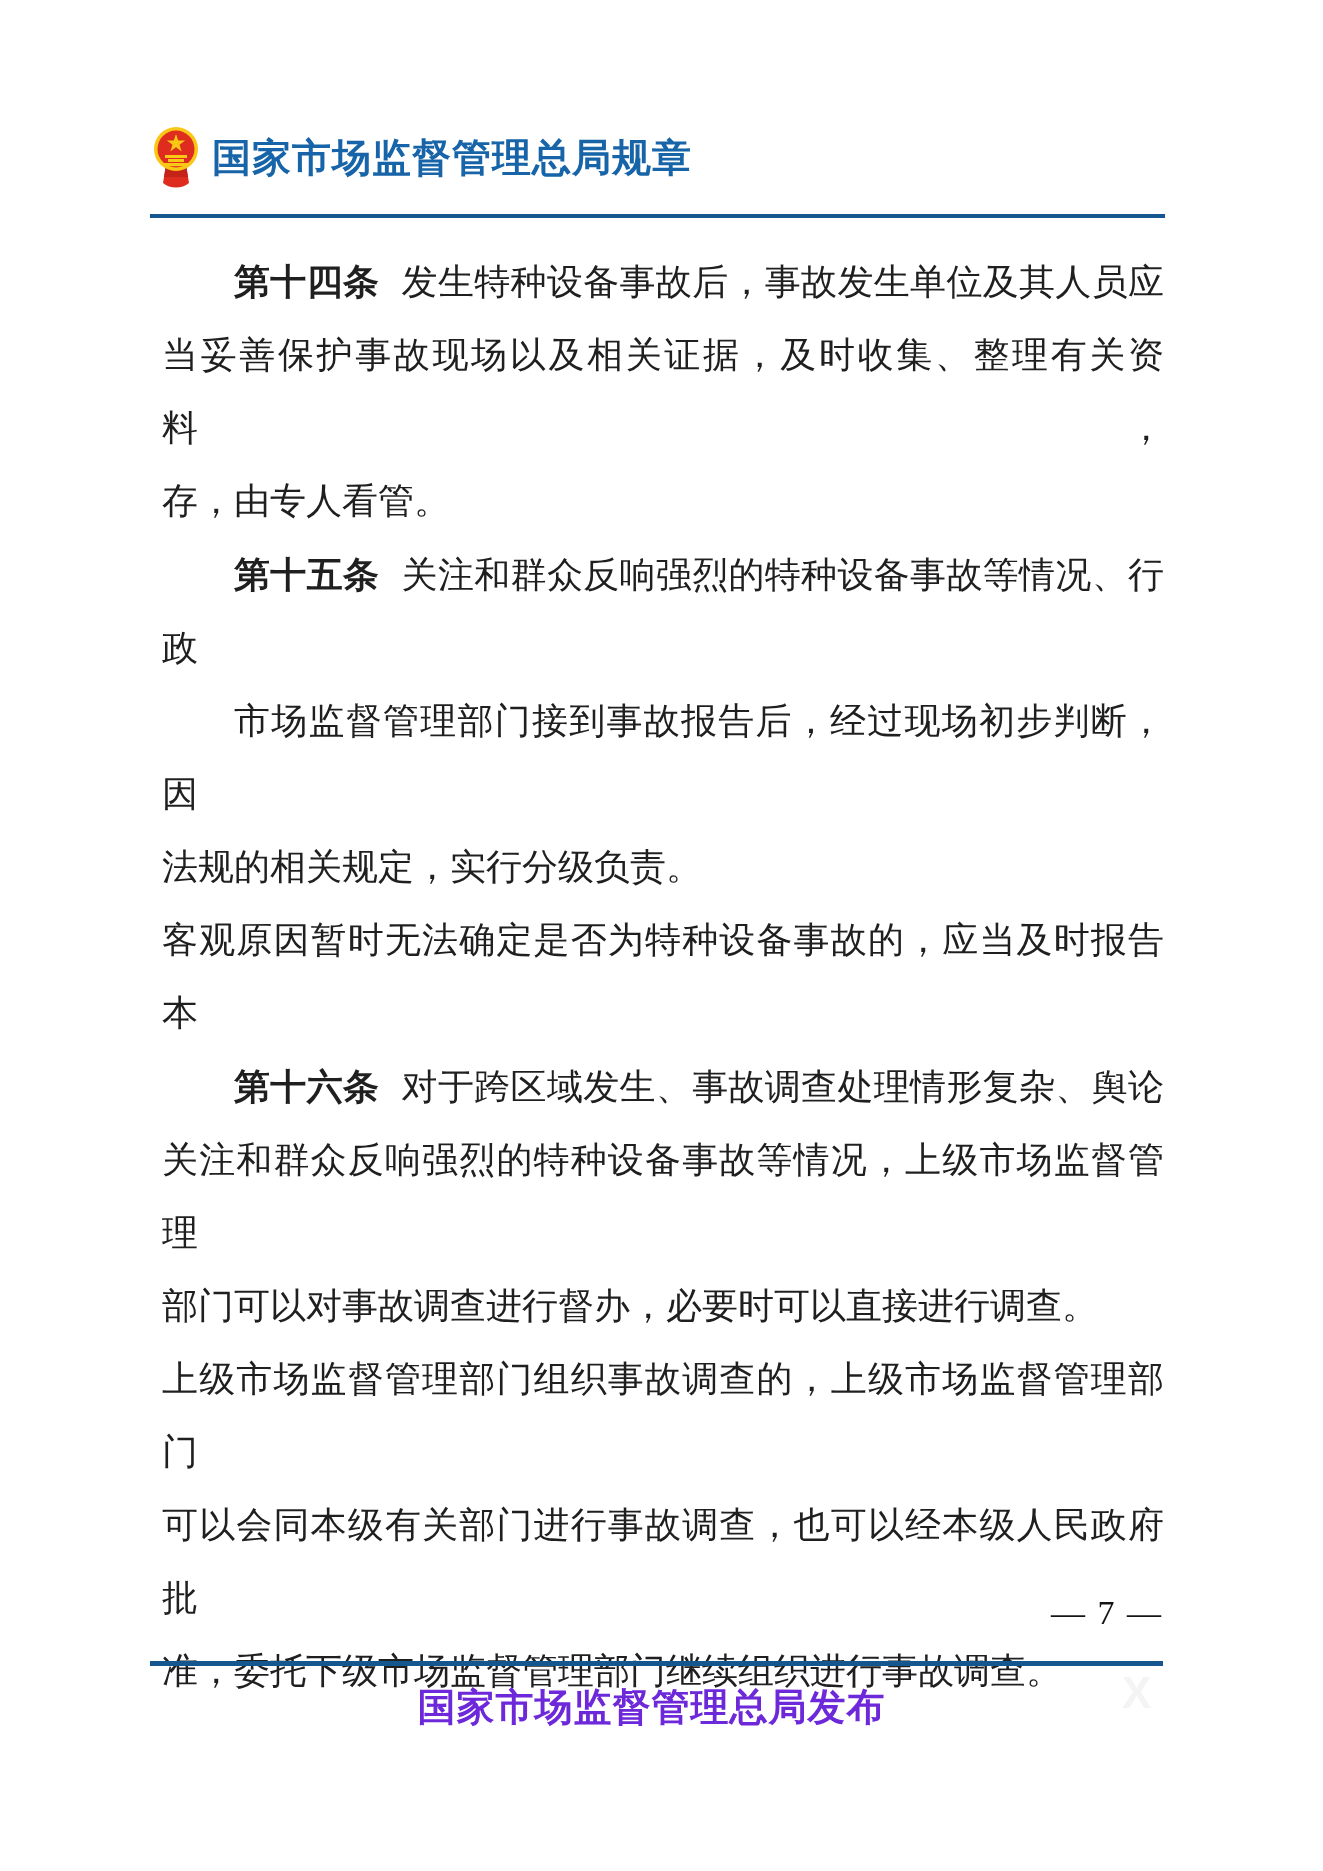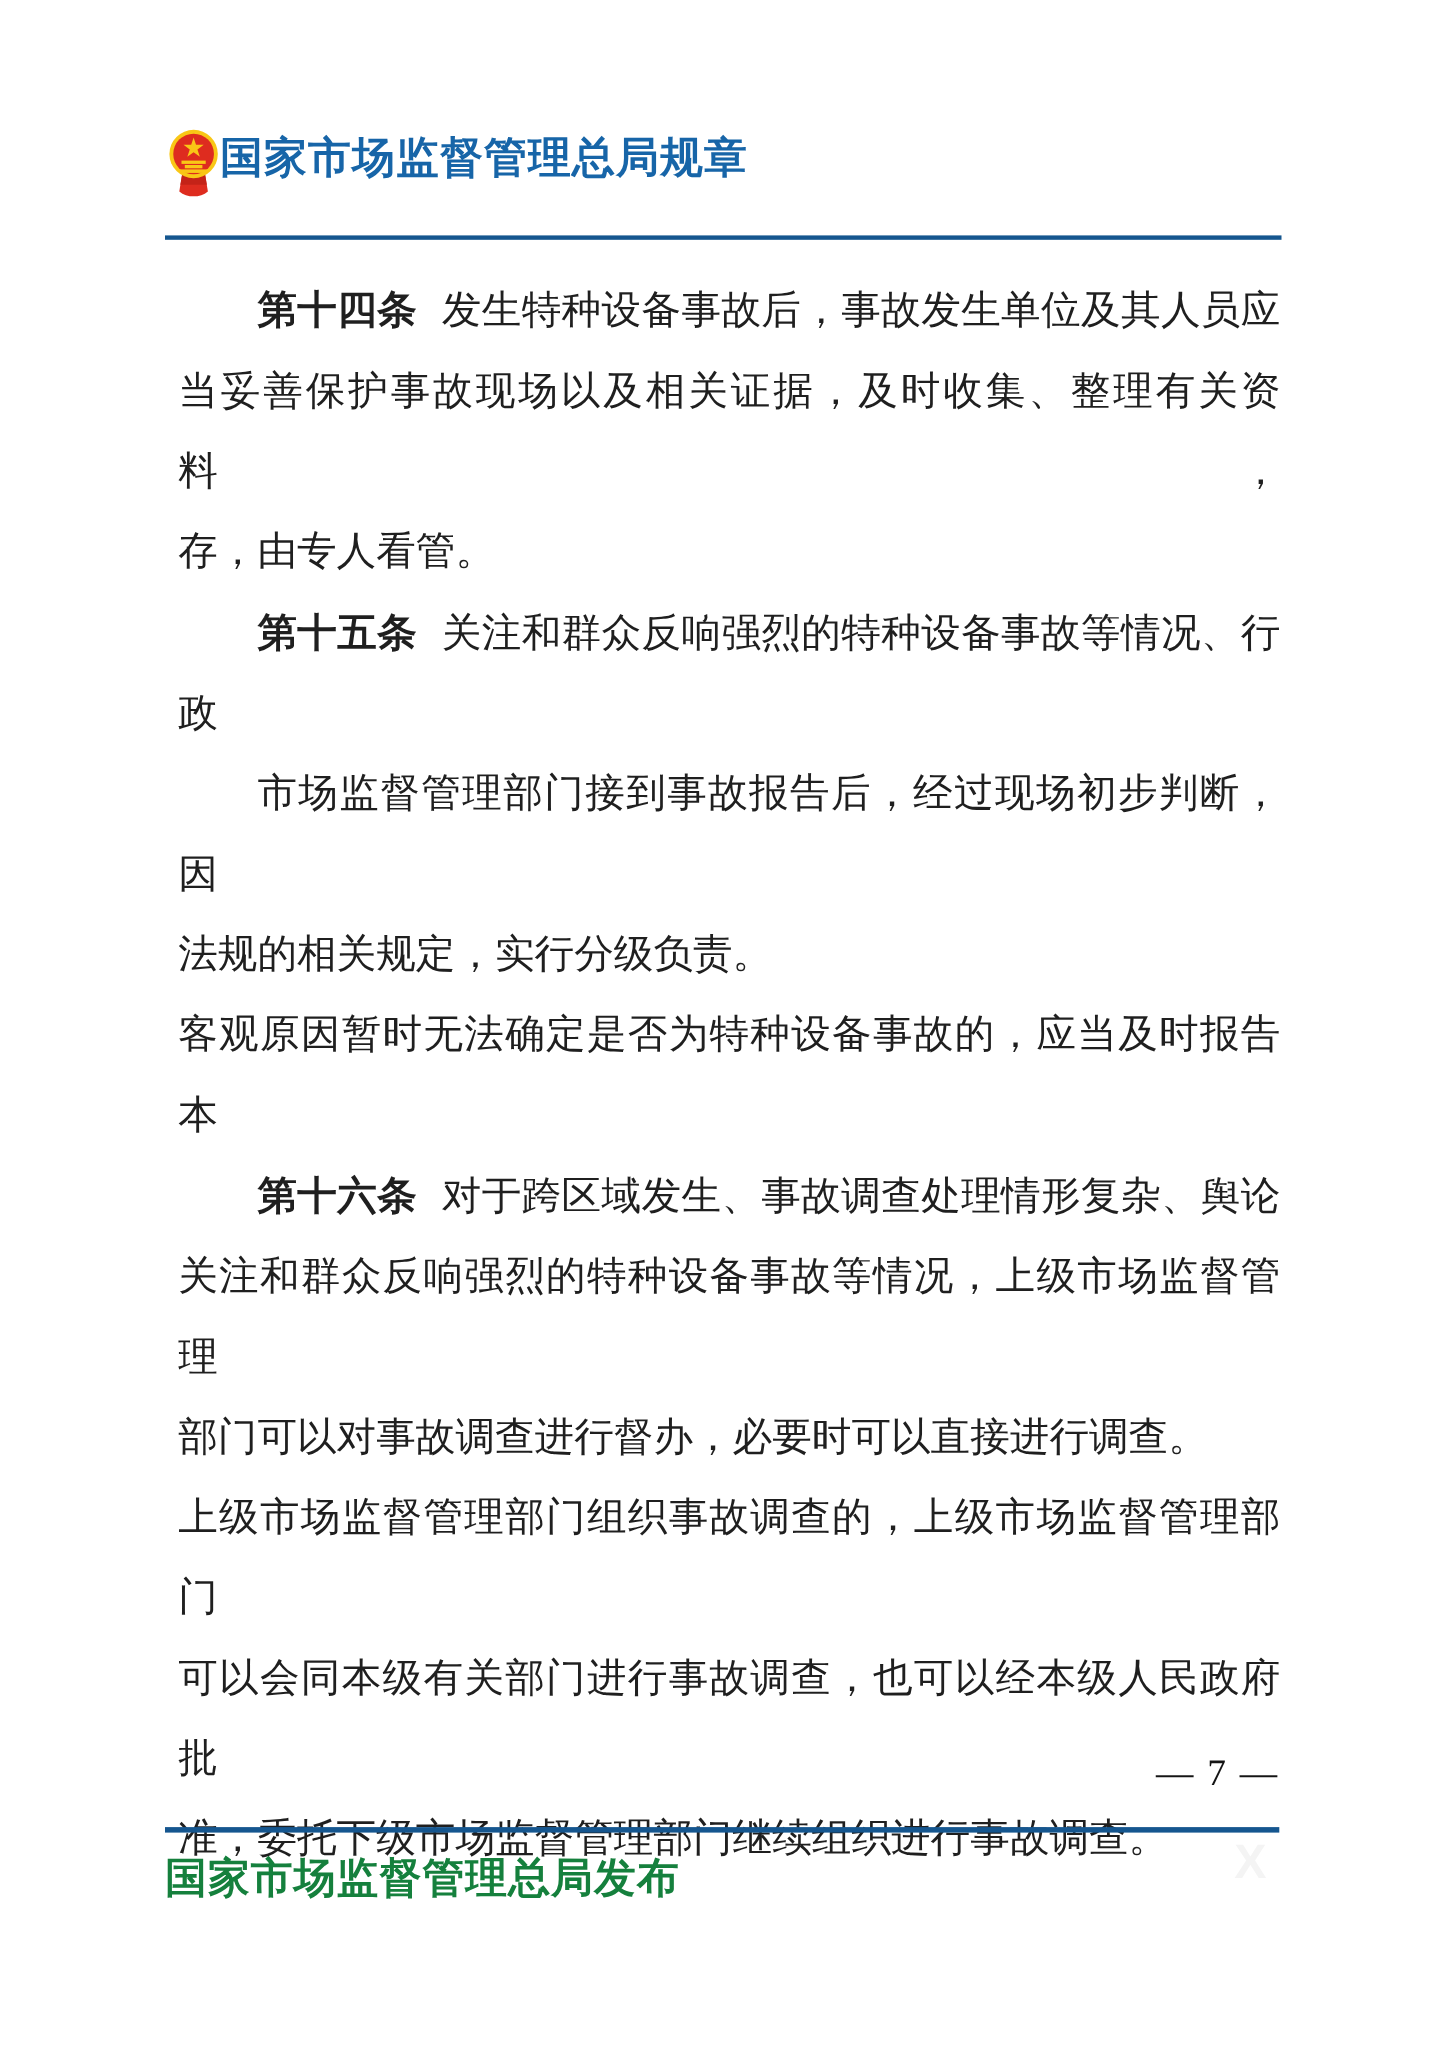--- a/index.html
+++ b/index.html
@@ -7,21 +7,21 @@
     position:relative;
     width:1323px;height:1871px;
     background:#ffffff;
     overflow:hidden;
     font-family:"Liberation Serif","DejaVu Serif",serif;
     color:#1f1f1f;
   }
   
   .header{
     position:absolute;left:152px;top:116px;height:84px;
-    display:flex;align-items:flex-start;gap:0;
+    display:flex;align-items:center;gap:12px;
   }
   .emblem{width:48px;height:66px;flex:0 0 auto;display:block;}
   .header-title{
     font-size:39px;font-weight:700;letter-spacing:1px;
     color:#1765A8;
     font-family:"Liberation Serif","DejaVu Serif",serif;
     white-space:nowrap;
   }
   .header-rule{
     position:absolute;left:150px;top:214px;width:1015px;height:4px;
@@ -53,22 +53,22 @@
     position:absolute;left:150px;top:1661px;width:1013px;height:5px;
     background:#15568F;
   }
   .watermark-x{
     position:absolute;left:1122px;top:1668px;
     font-size:44px;font-weight:700;color:#f4f4f4;
     font-family:"Liberation Sans","DejaVu Sans",sans-serif;
   }
   .publisher{
     position:absolute;left:150px;top:1682px;width:1003px;
-    text-align:left;
-    font-size:38px;font-weight:700;color:#15803d;
+    text-align:center;
+    font-size:38px;font-weight:700;color:#6d28d9;
     letter-spacing:1px;
     font-family:"Liberation Serif","DejaVu Serif",serif;
   }
 </style>
 </head>
 <body>
 
 <div class="page">
 
   <div class="header">

